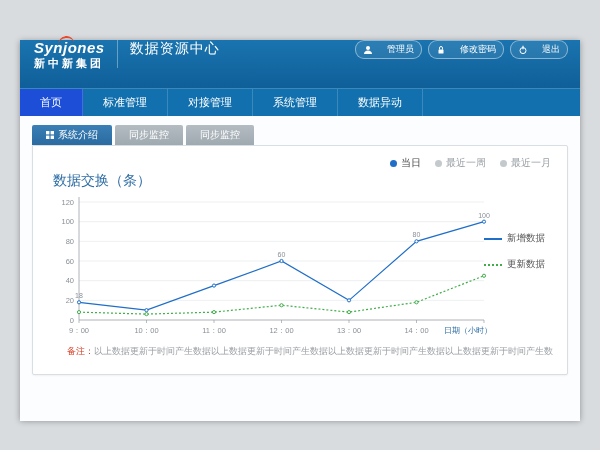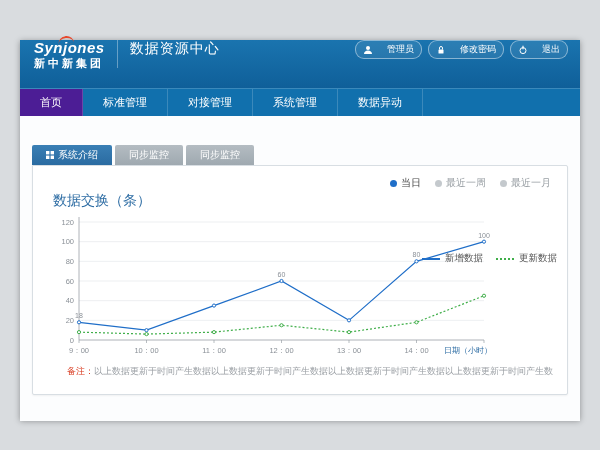--- a/index.html
+++ b/index.html
@@ -12,34 +12,34 @@
   .logo-swoosh{position:absolute;left:24px;top:-4px;width:16px;height:6px;border-top:2px solid #e8482c;border-radius:50% 50% 0 0/100% 100% 0 0;transform:rotate(-6deg)}
   .logo-cn{font-size:11px;font-weight:bold;letter-spacing:3px;margin-top:3px}
   .header-divider{width:1px;height:28px;background:rgba(255,255,255,.35);margin:0 12px}
   .app-title{font-size:14px;letter-spacing:1px}
   .header-actions{margin-left:auto;margin-right:12px;display:flex;gap:6px}
   .chip{display:flex;align-items:center;gap:14px;font-size:9px;color:#fff;border:1px solid rgba(255,255,255,.45);background:rgba(255,255,255,.08);border-radius:9px;padding:2px 7px;cursor:pointer;white-space:nowrap}
   .chip svg{display:block}
   
   .nav{height:27px;background:#1170ad;display:flex;border-top:1px solid rgba(255,255,255,.18)}
   .nav-item{padding:0 20px;line-height:27px;font-size:11px;color:#fff;border-right:1px solid rgba(255,255,255,.18);cursor:pointer}
-  .nav-item.active{background:#4c1d95}
+  .nav-item.active{background:#1d4ed8}
   
   .content{position:relative;height:305px;background:#fcfdfe}
-  .tabs{display:flex;gap:3px;padding:29px 0 0 12px}
+  .tabs{display:flex;gap:3px;padding:9px 0 0 12px}
   .tab{height:20px;padding:0 14px;font-size:10px;color:#fff;background:linear-gradient(#b4bcc2,#9fa9b0);border-radius:2px 2px 0 0;display:flex;align-items:center;gap:4px;cursor:pointer}
   .tab.active{background:linear-gradient(#3a7fb5,#2a6ba1)}
   .panel{position:relative;margin:0 12px;height:228px;background:#fff;border:1px solid #d8dee3;border-radius:0 2px 2px 2px;box-shadow:0 1px 2px rgba(0,0,0,.05)}
   .legend-top{position:absolute;top:10px;right:16px;display:flex;gap:14px;font-size:10px;color:#9aa0a5}
   .legend-top .item{display:flex;align-items:center;gap:4px;cursor:pointer}
   .legend-top .item.active{color:#444}
   .dot{width:7px;height:7px;border-radius:50%;background:#c4c9cd}
   .y-axis-title{position:absolute;top:26px;left:20px;font-size:14px;color:#2e6da4}
   .chart-svg{position:absolute;left:16px;top:44px}
-  .series-legend{position:absolute;right:10px;top:86px;display:flex;flex-direction:row;gap:13px}
+  .series-legend{position:absolute;right:22px;top:86px;display:flex;flex-direction:column;gap:13px}
   .series-item{display:flex;align-items:center;gap:5px;font-size:9.5px;color:#555;cursor:pointer}
   .sample{width:18px;height:0}
   .note{position:absolute;left:34px;right:14px;bottom:16px;font-size:9px;white-space:nowrap;overflow:hidden;color:#9a9fa4}
   .note-label{color:#d8381d}
 </style>
 </head>
 <body>
 
 <div class="window">
 

